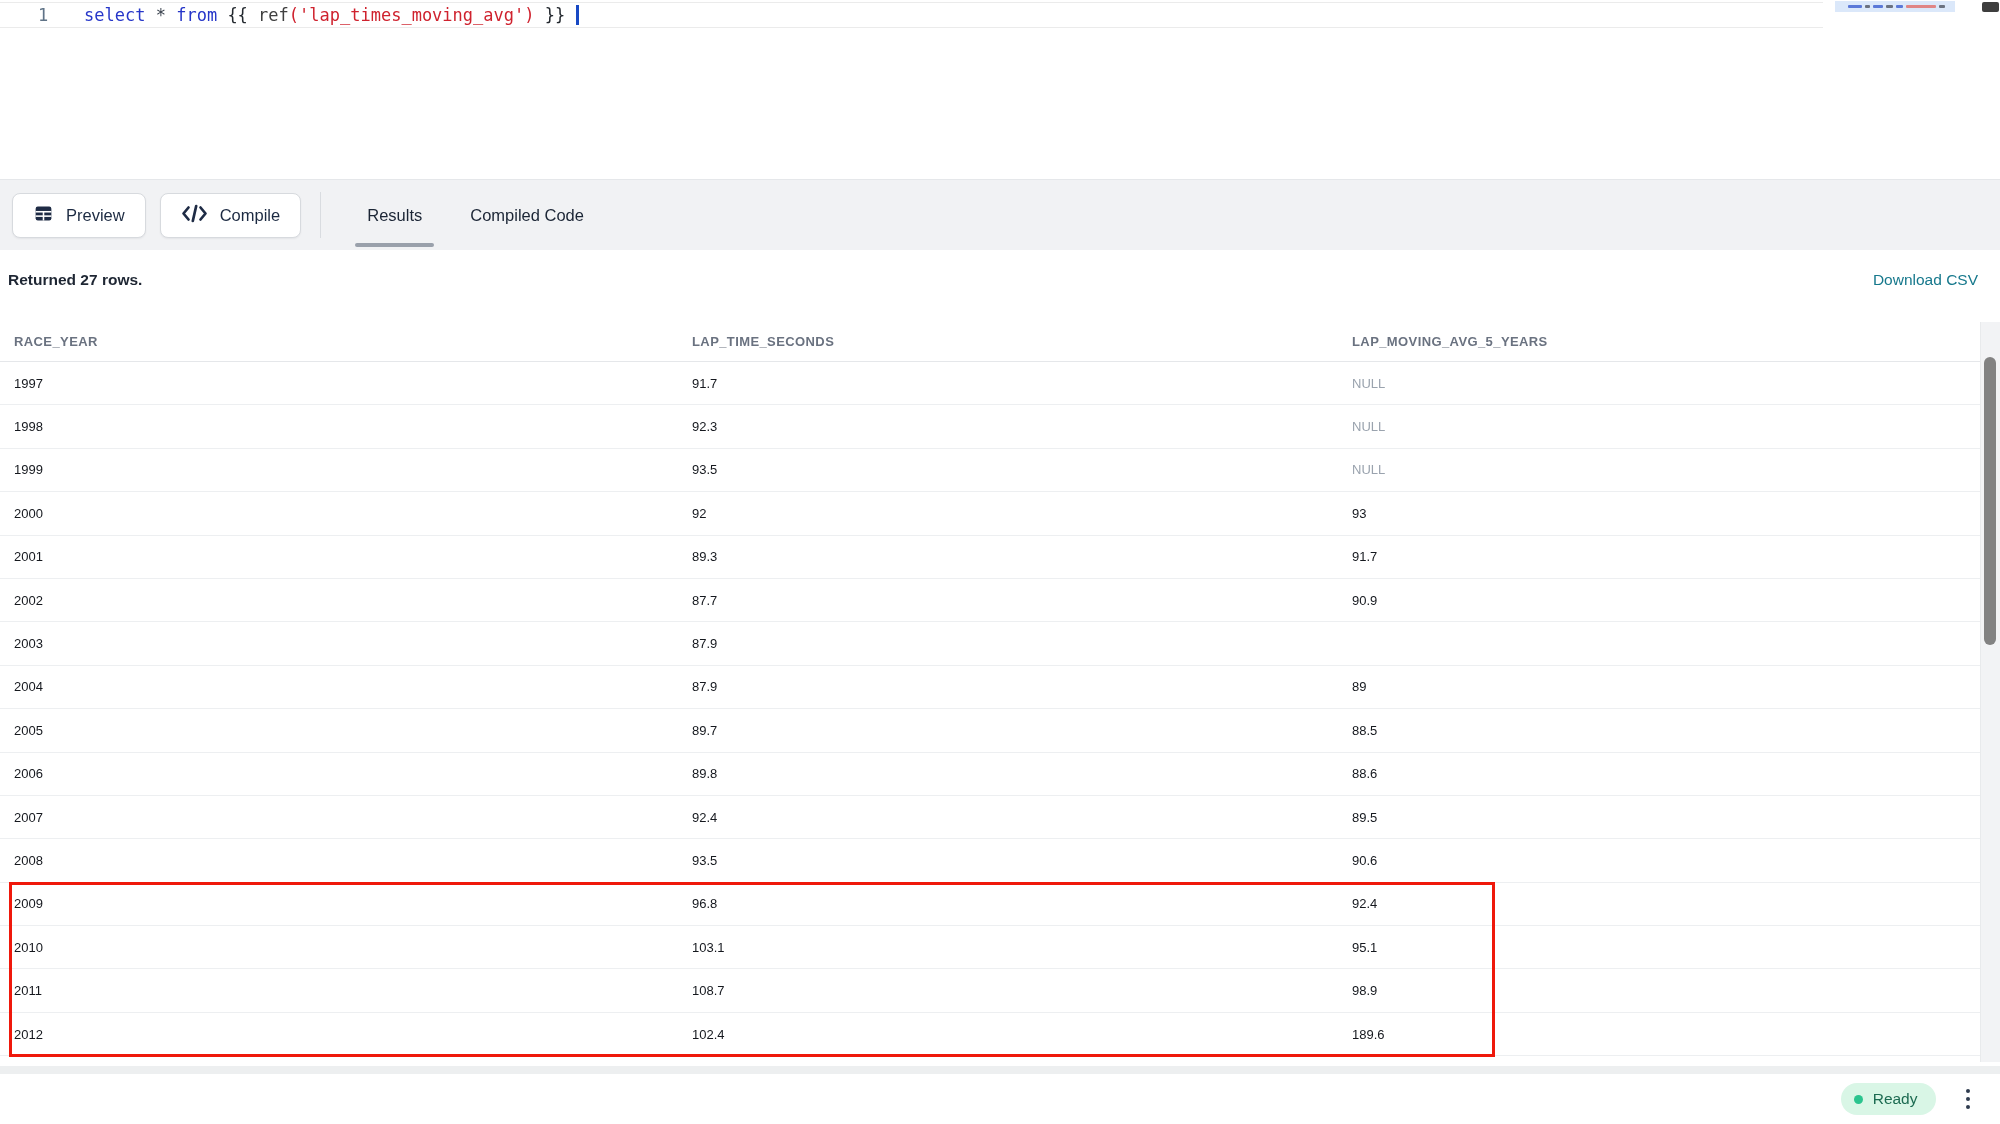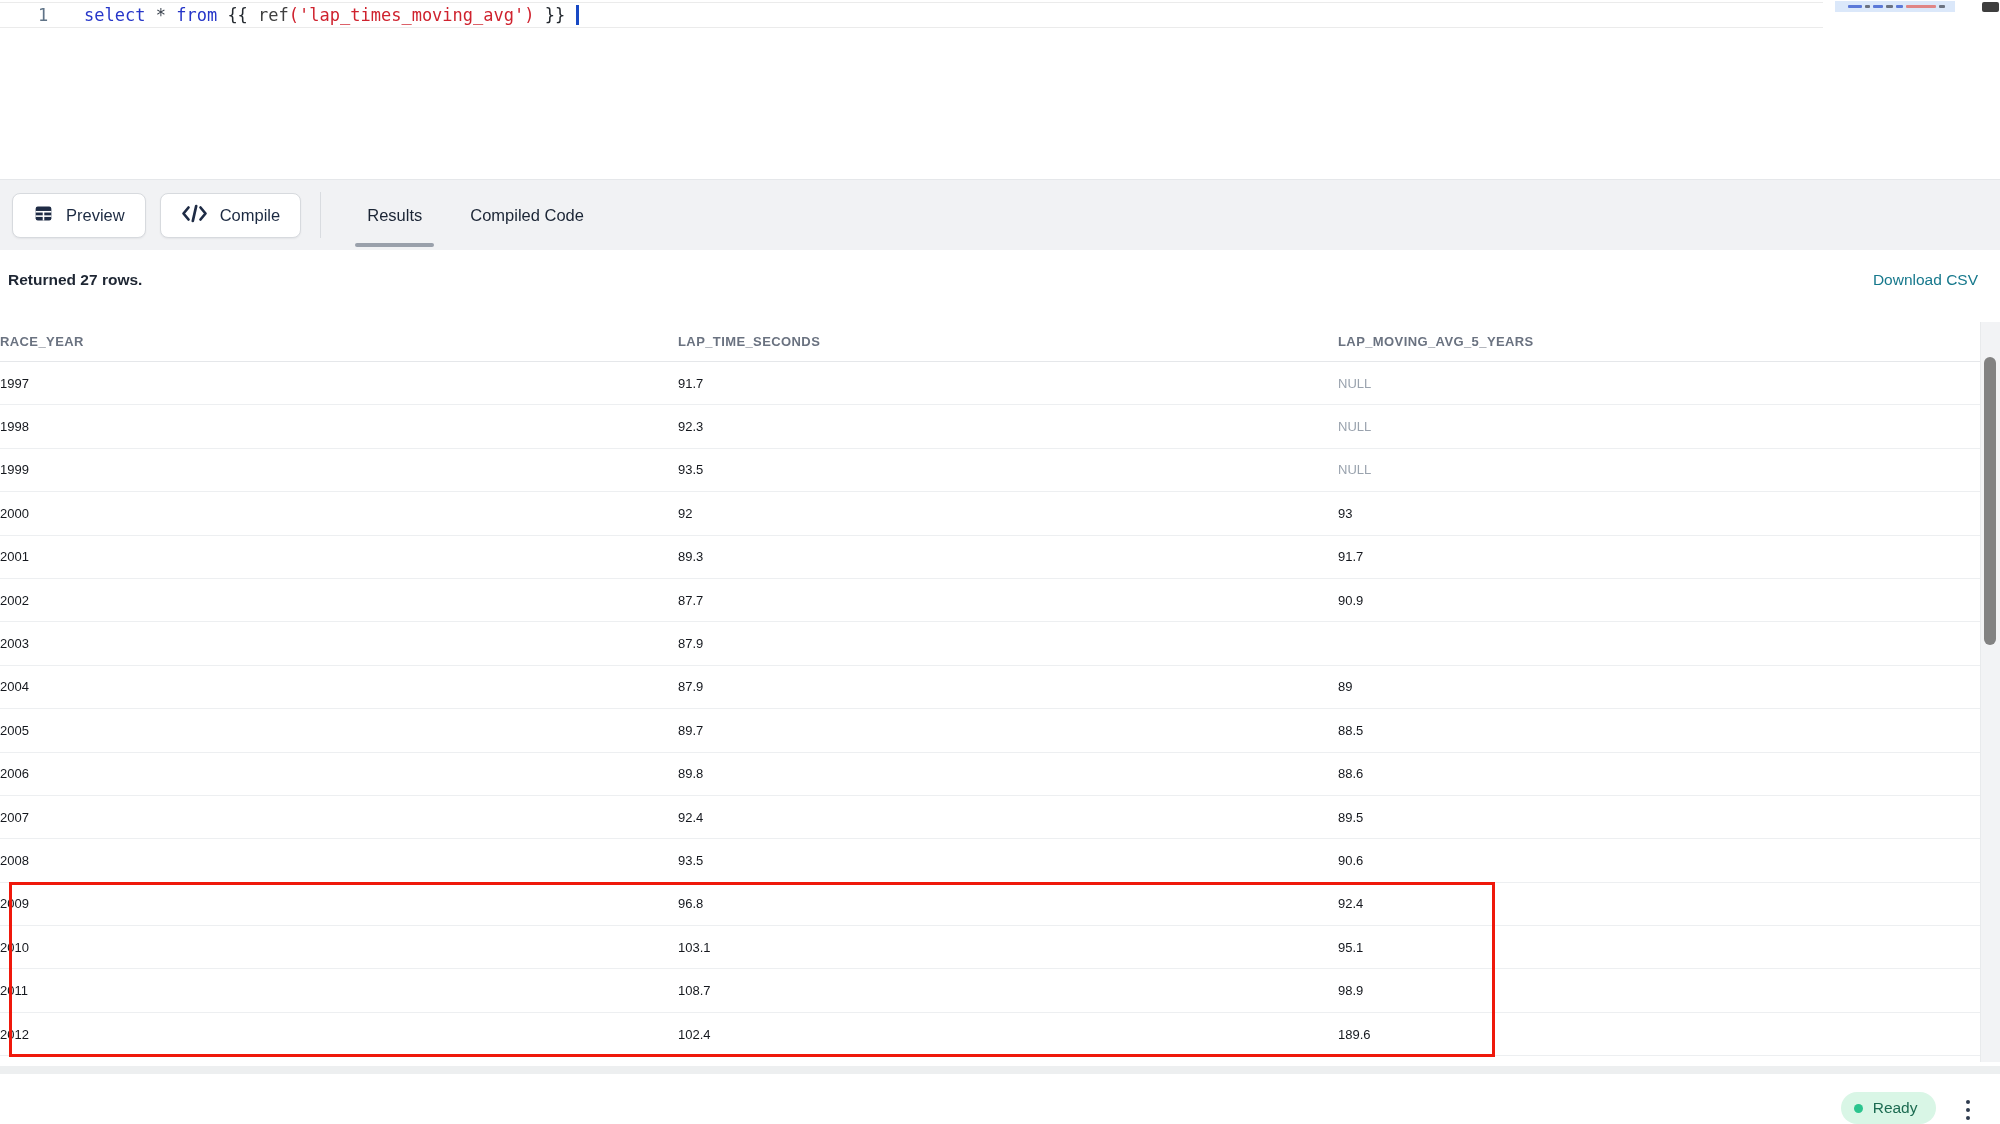--- a/index.html
+++ b/index.html
@@ -43,35 +43,35 @@
 
   
   .meta{position:absolute;top:238px;left:0;right:0;height:84px;display:flex;align-items:center;
         justify-content:space-between;padding:0 22px 0 8px;box-sizing:border-box;}
   .meta-summary{font-size:15.5px;color:#1e2633;font-weight:bold;}
   .download-link{font-size:15.5px;color:#16788c;cursor:pointer;}
 
   
   .table{position:absolute;top:322px;left:0;width:1980px;}
   .thead,.trow{display:grid;grid-template-columns:678px 660px 1fr;align-items:center;
-               box-sizing:border-box;}
+               padding-left:14px;box-sizing:border-box;}
   .thead{height:40px;border-bottom:1px solid #e5e7ea;color:#6a7280;font-size:13px;
          font-weight:700;letter-spacing:.4px;}
   .trow{height:43.4px;border-bottom:1px solid #edeff1;font-size:13px;color:#15181e;}
   .tcell.null{color:#9aa3ae;}
   .red-box{position:absolute;left:9px;top:882px;width:1486px;height:175px;
            border:3px solid #ef180b;box-sizing:border-box;z-index:5;pointer-events:none;}
   .vscroll{position:absolute;top:322px;right:0;width:20px;height:740px;background:#f2f3f5;
            border-left:1px solid #e8eaec;box-sizing:border-box;}
   .vthumb{position:absolute;left:3px;top:35px;width:12px;height:288px;background:#828282;border-radius:7px;}
   .hscroll{position:absolute;top:1066px;left:0;width:2000px;height:8px;background:#edeff0;}
 
   
   .statusbar{position:absolute;top:1074px;left:0;right:0;bottom:0;background:#fff;display:flex;
-             align-items:flex-end;justify-content:flex-end;gap:26px;padding-right:26px;box-sizing:border-box;}
+             align-items:center;justify-content:flex-end;gap:26px;padding-right:26px;box-sizing:border-box;}
   .ready-pill{display:flex;align-items:center;gap:10px;background:#d9f6e6;border-radius:17px;
               padding:7px 18px 7px 13px;font-size:15.5px;color:#1c6b51;}
   .ready-dot{width:9px;height:9px;border-radius:50%;background:#2bc48e;}
   .kebab{display:flex;flex-direction:column;gap:3.5px;cursor:pointer;padding:4px;}
   .kebab span{width:4.5px;height:4.5px;border-radius:50%;background:#2f3b4f;}
 </style>
 </head>
 <body>
 
 <div id="app">

